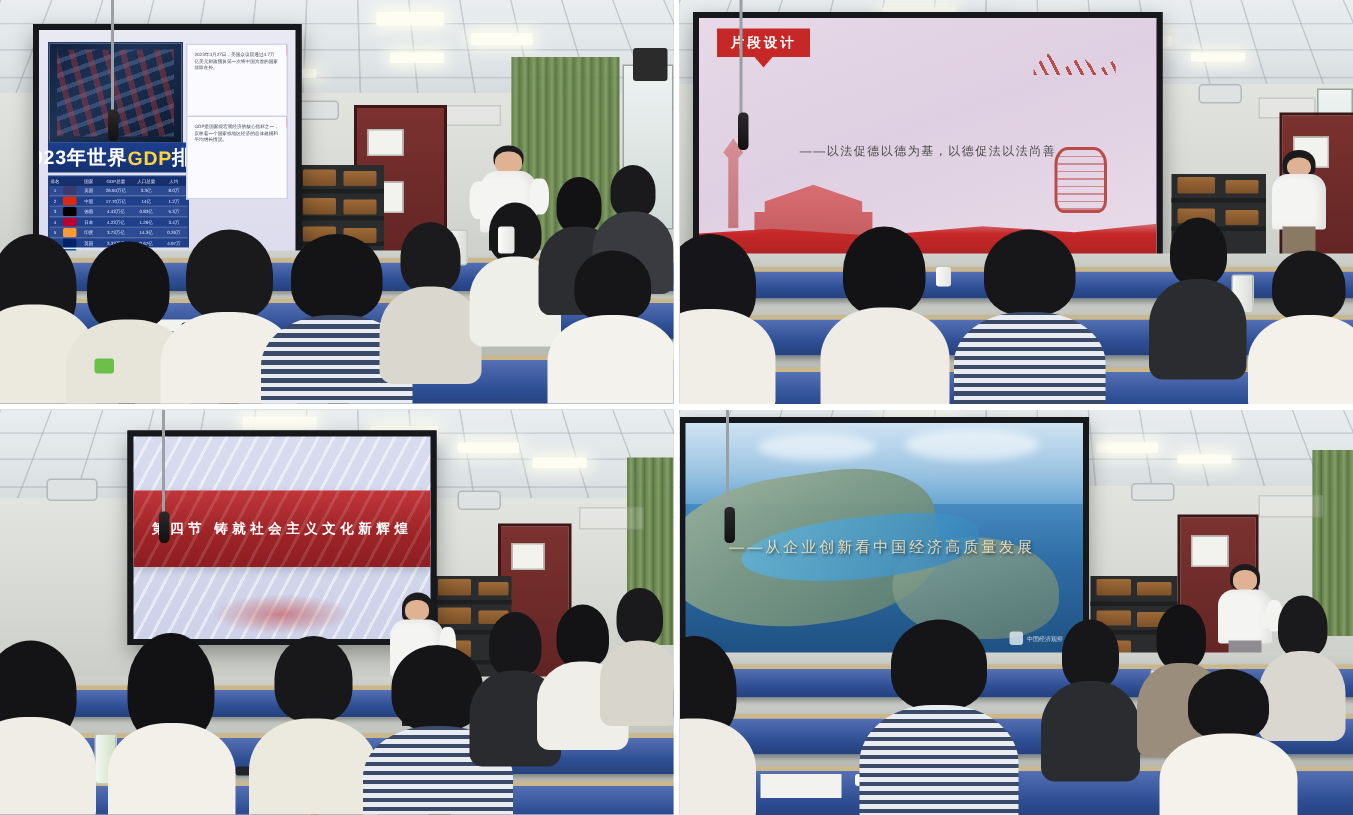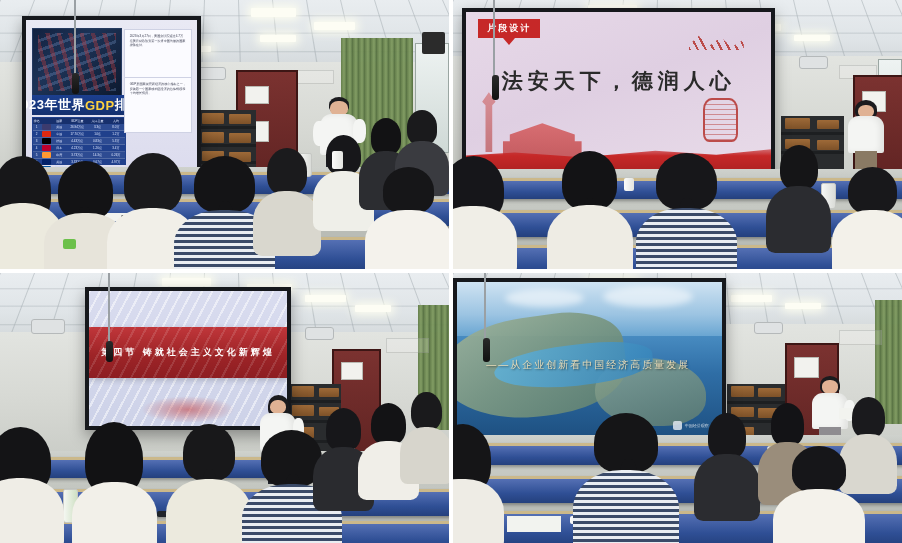--- a/index.html
+++ b/index.html
@@ -365,21 +365,21 @@
         <div class="box" style="left:74%;top:44%;width:5.5%;height:4%"></div>
         <div class="box" style="left:81%;top:44.5%;width:5%;height:3.6%"></div>
         <div class="box" style="left:74%;top:51.5%;width:5.5%;height:4%"></div>
         <div class="box" style="left:81%;top:52%;width:5%;height:3.6%"></div>
         <div class="box" style="left:74%;top:59%;width:5.5%;height:4%"></div>
 
         <div class="screen" style="left:2%;top:3%;width:68%;height:62%;">
           <div class="slide s2">
             <div class="s2-mark"></div>
             <div class="s2-badge" style="font-size:9px;">片段设计</div>
-            <div class="s2-title" style="font-size:21px;">法安天下，德润人心</div>
+            <div class="s2-sub" style="font-size:8px;">——以法促德以德为基，以德促法以法尚善</div>
             <div class="s2-pillar"></div>
             <div class="s2-gate"></div>
             <div class="s2-fist"></div>
             <div class="s2-wave"></div>
           </div>
         </div>
         <div class="cable" style="left:9%;top:0;height:30%"></div>
         <div class="mic" style="left:8.6%;top:28%;height:9%"></div>
 
         <div class="lecturer" style="left:87%;top:37%;width:10%;height:31%;">

